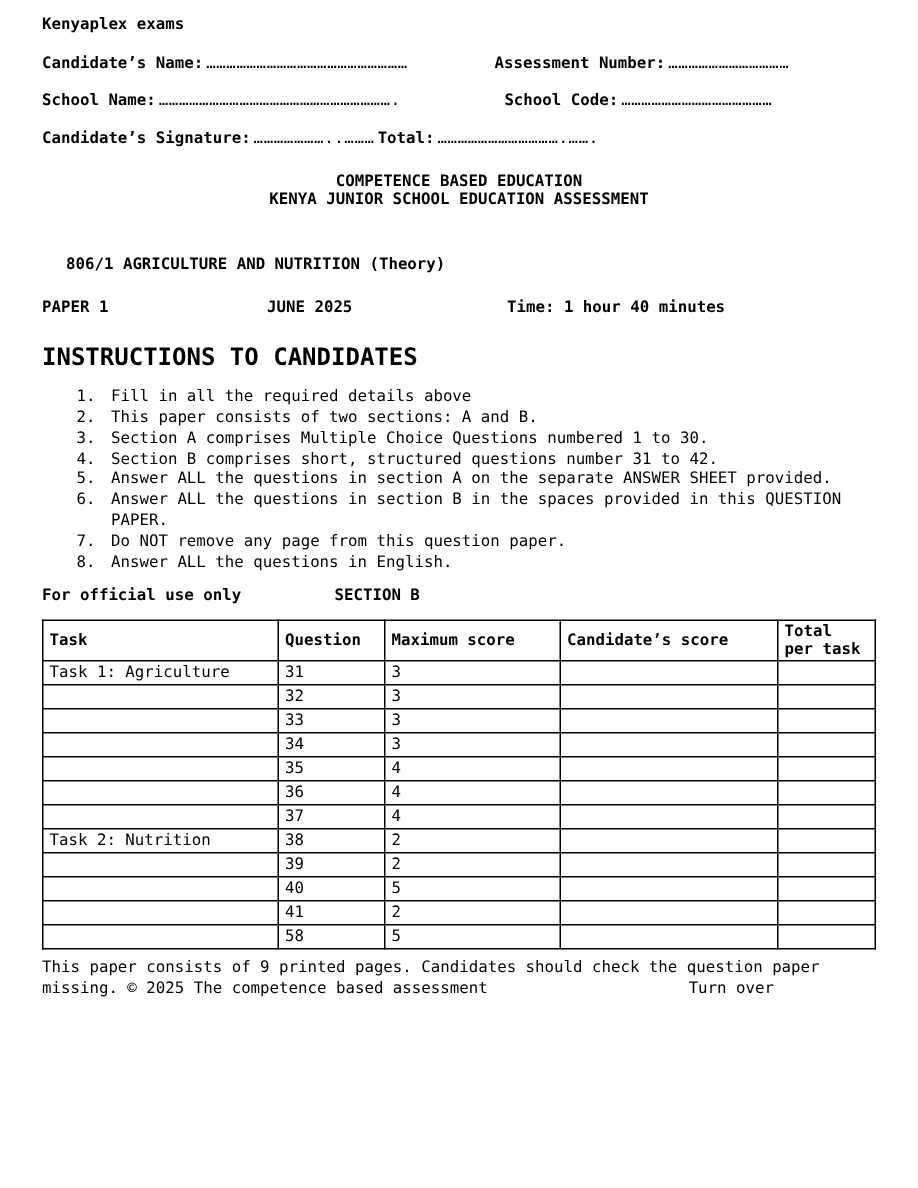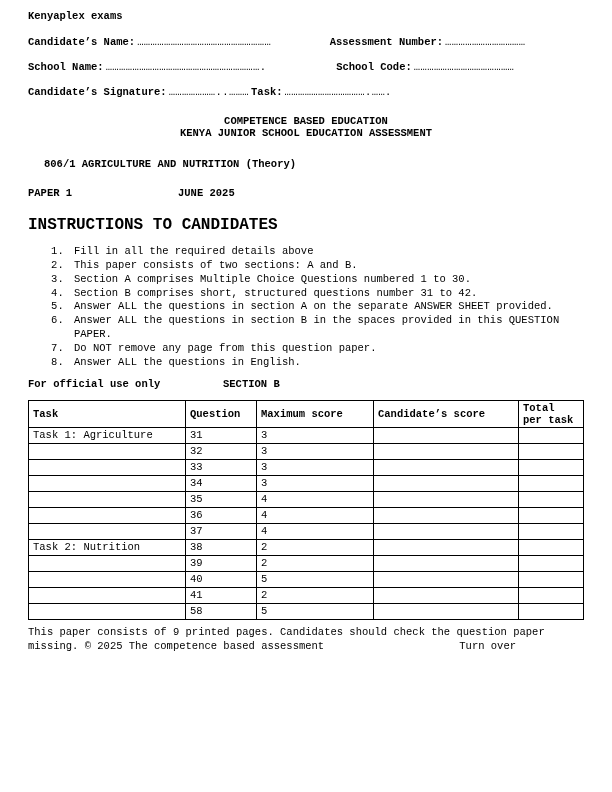--- a/index.html
+++ b/index.html
@@ -15,21 +15,20 @@
     position: relative;
     overflow: hidden;
   }
   .page {
     position: absolute;
     left: 0; top: 0;
     width: 612px;
     height: 712px;
     padding: 0;
     box-sizing: border-box;
-    font-family: Liberation Mono, monospace;
   }
   .inner {
     margin: 10px 28px 0 28px;
   }
   .hdr-title {
     font-size: 10.5px;
     font-weight: bold;
     letter-spacing: 0px;
     margin-bottom: 14px;
   }
@@ -63,21 +62,21 @@
     letter-spacing: 0.4px;
     padding: 0 2px;
   }
   .center {
     text-align: center;
     font-weight: bold;
     font-size: 10.5px;
   }
   .mt16 { margin-top: 17px; }
   .mt14 { }
-  .mt18 { margin-top: 19px; padding-left: 16px; }
+  .mt18 { margin-top: 31px; padding-left: 16px; }
   .line-bold {
     font-weight: bold;
     font-size: 10.5px;
   }
   .paper-line {
     font-weight: bold;
     font-size: 10.5px;
     display: flex;
   }
   .paper-line .c1 { flex: 0 0 150px; }
@@ -160,32 +159,33 @@
     <div class="fill-row">
       <span class="fill-label">School Name:</span>
       <span class="dots">…………………………………………………………….</span>
       <span class="fill-label">School Code:</span>
       <span class="dots">………………………………………</span>
     </div>
 
     <div class="fill-row">
       <span class="fill-label">Candidate’s Signature:</span>
       <span class="dots-fixed">…………………..………</span>
-      <span class="fill-label">Task:</span>
+      <span class="fill-label">Total:</span>
       <span class="dots">……………………………….…….</span>
     </div>
 
     <div class="center mt16">COMPETENCE BASED EDUCATION</div>
     <div class="center mt14">KENYA JUNIOR SCHOOL EDUCATION ASSESSMENT</div>
 
     <div class="line-bold mt18">806/1 AGRICULTURE AND NUTRITION (Theory)</div>
 
     <div class="paper-line mt16">
       <span class="c1">PAPER 1</span>
       <span class="c2">JUNE 2025</span>
+      <span class="c3">Time: 1 hour 40 minutes</span>
     </div>
 
     <div class="instructions">
       <div class="instr-title">INSTRUCTIONS TO CANDIDATES</div>
       <ol class="instr-list">
         <li>Fill in all the required details above</li>
         <li>This paper consists of two sections: A and B.</li>
         <li>Section A comprises Multiple Choice Questions numbered 1 to 30.</li>
         <li>Section B comprises short, structured questions number 31 to 42.</li>
         <li>Answer ALL the questions in section A on the separate ANSWER SHEET provided.</li>

